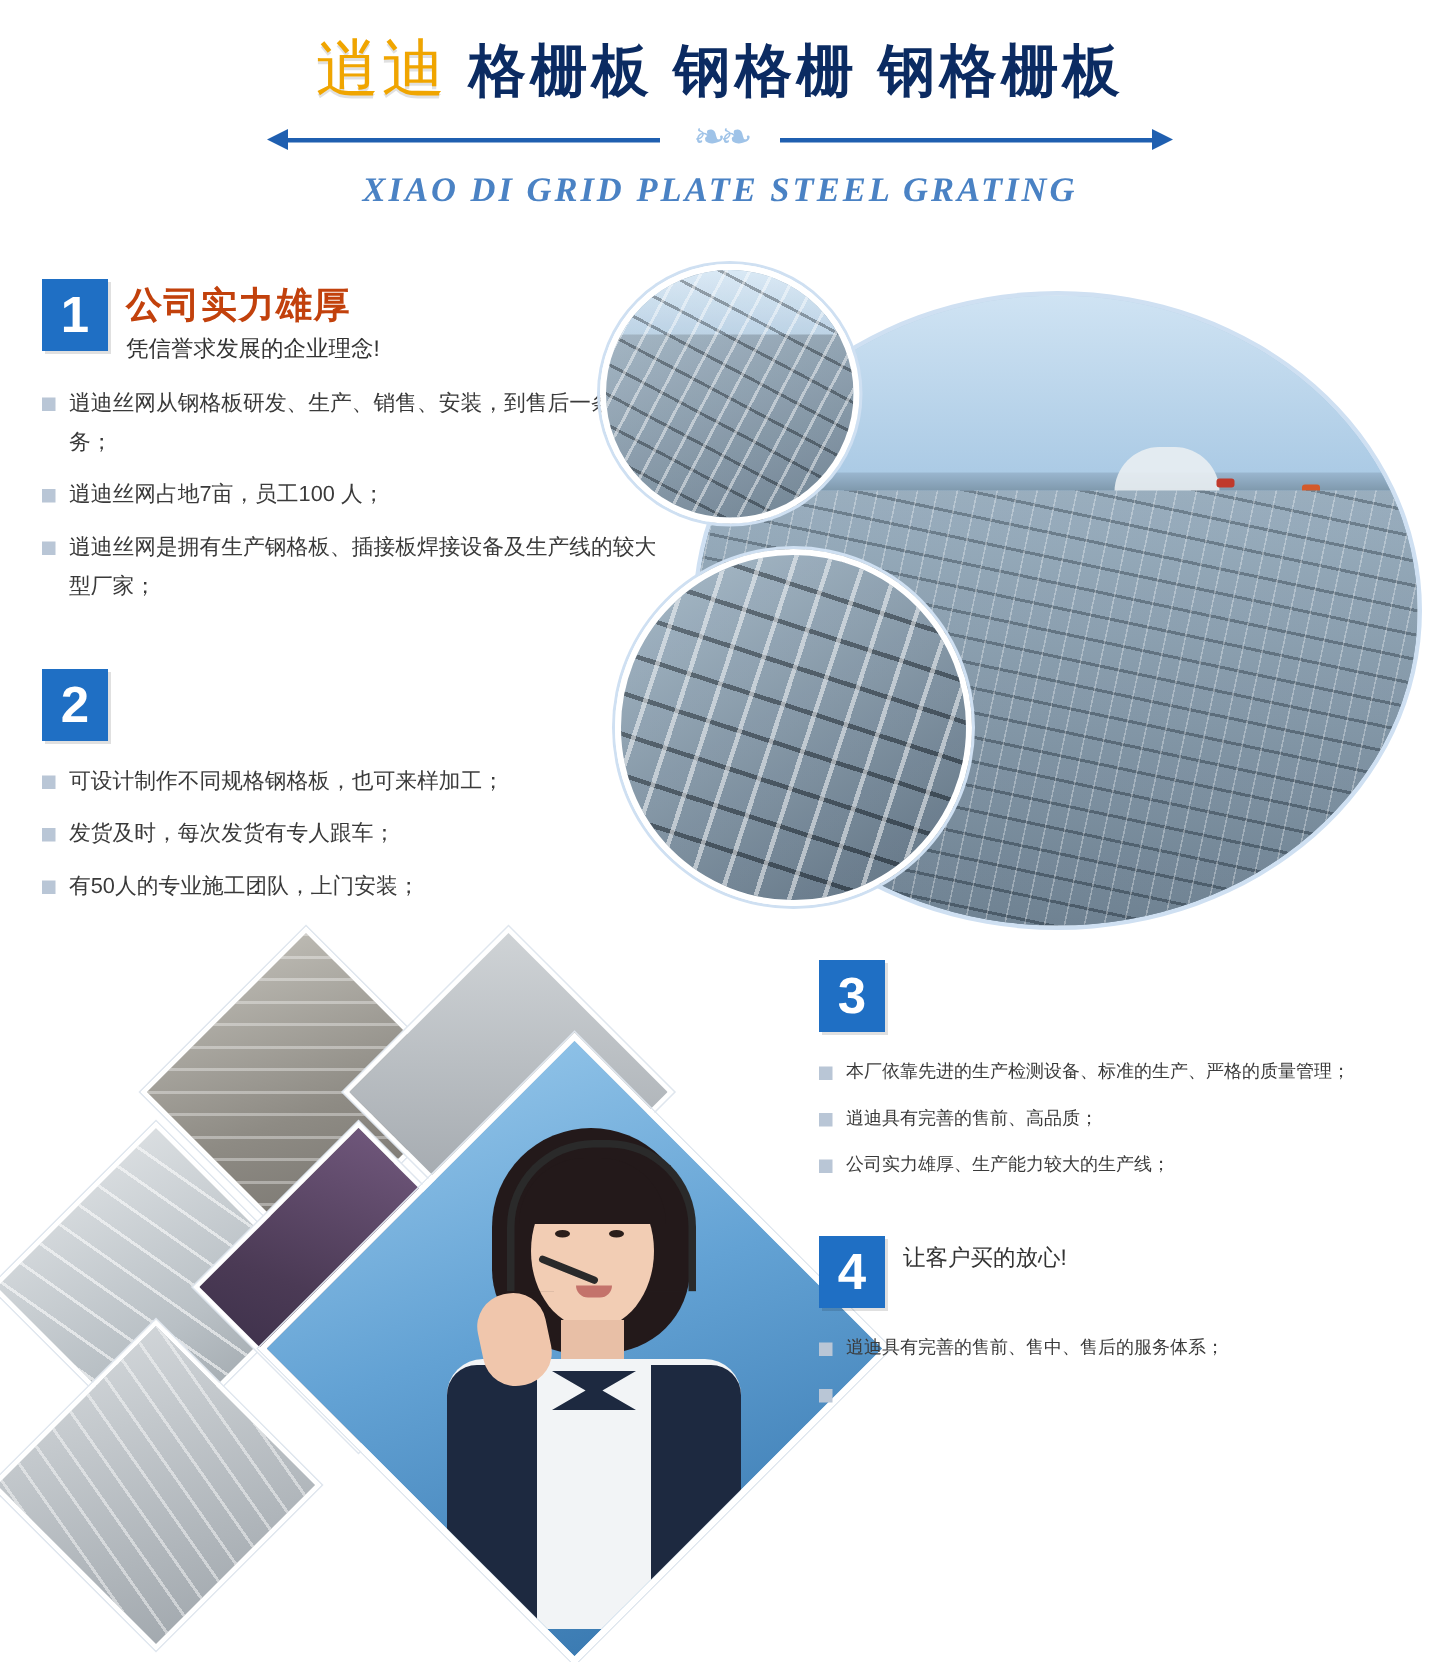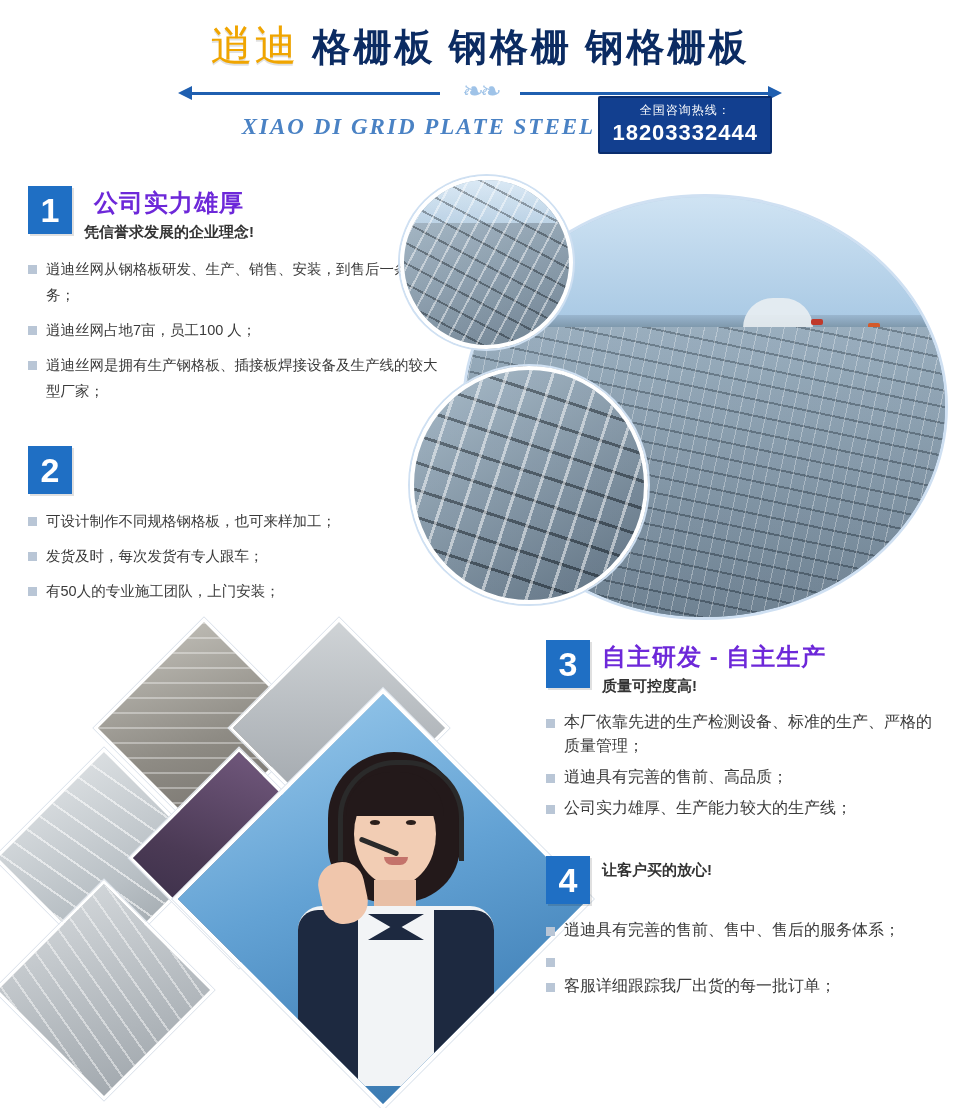--- a/index.html
+++ b/index.html
@@ -62,22 +62,22 @@
   .hotline .num{font-size:22px;font-weight:bold;letter-spacing:1px;margin-top:1px;}
 
   
   .num-head{display:flex;align-items:flex-start;gap:12px;}
   .numbox{
     width:44px;height:48px;background:#1f6fc4;color:#fff;
     font-size:34px;font-weight:bold;display:flex;align-items:center;justify-content:center;
     box-shadow:2px 2px 0 rgba(0,0,0,.12);flex:none;
   }
   .headtexts{padding-top:1px;}
-  .h-main{font-size:24px;font-weight:bold;color:#6d28d9;letter-spacing:1px;text-align:center;}
-  .h-sub{font-size:15px;font-weight:bold;color:#333;margin-top:4px;}
+  .h-main{font-size:24px;font-weight:bold;color:#c2410c;letter-spacing:1px;}
+  .h-sub{font-size:15px;font-weight:normal;color:#333;margin-top:4px;}
   .bullets{margin-top:14px;list-style:none;padding:0;}
   .bullets li{
     display:flex;gap:9px;font-size:14.5px;color:#3a3a3a;line-height:26px;
     margin-bottom:9px;
   }
   .bullets li .sq{
     width:9px;height:9px;background:#b9c6d6;flex:none;margin-top:9px;
   }
   .bullets li .tx{max-width:100%;}
 
@@ -173,43 +173,39 @@
   .p-bow{position:absolute;left:190px;top:220px;width:56px;height:26px;background:#1d2940;
      clip-path:polygon(0 0,40% 50%,0 100%,100% 100%,60% 50%,100% 0);}
   .p-headset{position:absolute;left:160px;top:66px;width:116px;height:96px;border:5px solid #2a2a2a;border-radius:58px 58px 0 0;border-bottom:none;}
   .p-mic{position:absolute;left:180px;top:150px;width:42px;height:5px;background:#2a2a2a;transform:rotate(22deg);border-radius:3px;}
   .p-hand{position:absolute;left:142px;top:168px;width:46px;height:62px;border-radius:22px;background:#f0c6ac;transform:rotate(-12deg);}
 
   
   .right-col{position:absolute;left:546px;top:640px;width:400px;}
   .sec4{margin-top:36px;}
 
-  .bullets.compact li{line-height:24px;margin-bottom:7px;font-size:16px;}
+  .bullets.compact li{line-height:24px;margin-bottom:7px;font-size:12px;}
 </style>
 </head>
 <body>
 
 <div class="header">
   <div class="title-row">
     <span class="brand">逍迪</span>
     <span class="title-main">格栅板 钢格栅 钢格栅板</span>
   </div>
   <div class="rule-row">
     <span class="arrow left"></span>
     <span class="rule-line left"></span>
     <span class="orn">❧❧</span>
     <span class="rule-line right"></span>
     <span class="arrow right"></span>
   </div>
   <div class="sub-row">
     <span class="subtitle">XIAO DI   GRID   PLATE STEEL   GRATING</span>
-  </div>
-  <div class="hotline">
-    <div class="lbl">全国咨询热线：</div>
-    <div class="num">18203332444</div>
   </div>
 </div>
 
 <div class="left-col">
 
   <div class="section sec1">
     <div class="num-head">
       <div class="numbox">1</div>
       <div class="headtexts">
         <div class="h-main">公司实力雄厚</div>
@@ -312,24 +308,20 @@
       <div class="p-hand"></div>
     </div>
   </div>
 </div>
 
 <div class="right-col">
 
   <div class="section sec3">
     <div class="num-head">
       <div class="numbox">3</div>
-      <div class="headtexts">
-        <div class="h-main">自主研发 - 自主生产</div>
-        <div class="h-sub">质量可控度高!</div>
-      </div>
     </div>
     <ul class="bullets compact">
       <li>
           <span class="sq"></span>
           <span class="tx">本厂依靠先进的生产检测设备、标准的生产、严格的质量管理；</span>
         </li>
       <li>
           <span class="sq"></span>
           <span class="tx">逍迪具有完善的售前、高品质；</span>
         </li>
@@ -348,20 +340,16 @@
       </div>
     </div>
     <ul class="bullets compact">
       <li>
           <span class="sq"></span>
           <span class="tx">逍迪具有完善的售前、售中、售后的服务体系；</span>
         </li>
       <li>
           <span class="sq"></span>
         </li>
-      <li>
-          <span class="sq"></span>
-          <span class="tx">客服详细跟踪我厂出货的每一批订单；</span>
-        </li>
     </ul>
   </div>
 
 </div>
 
 </body></html>

